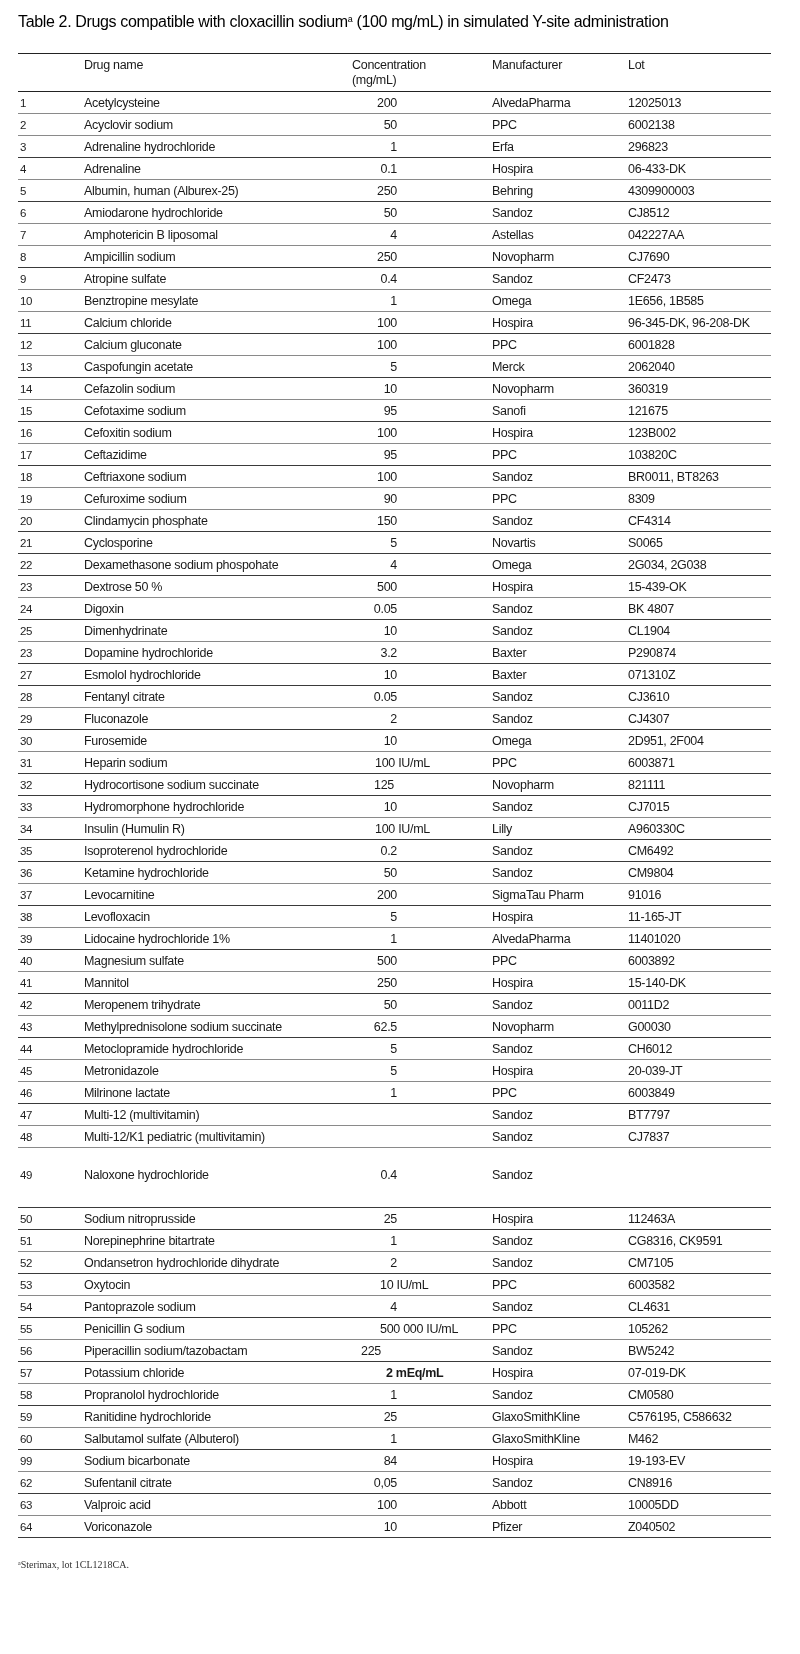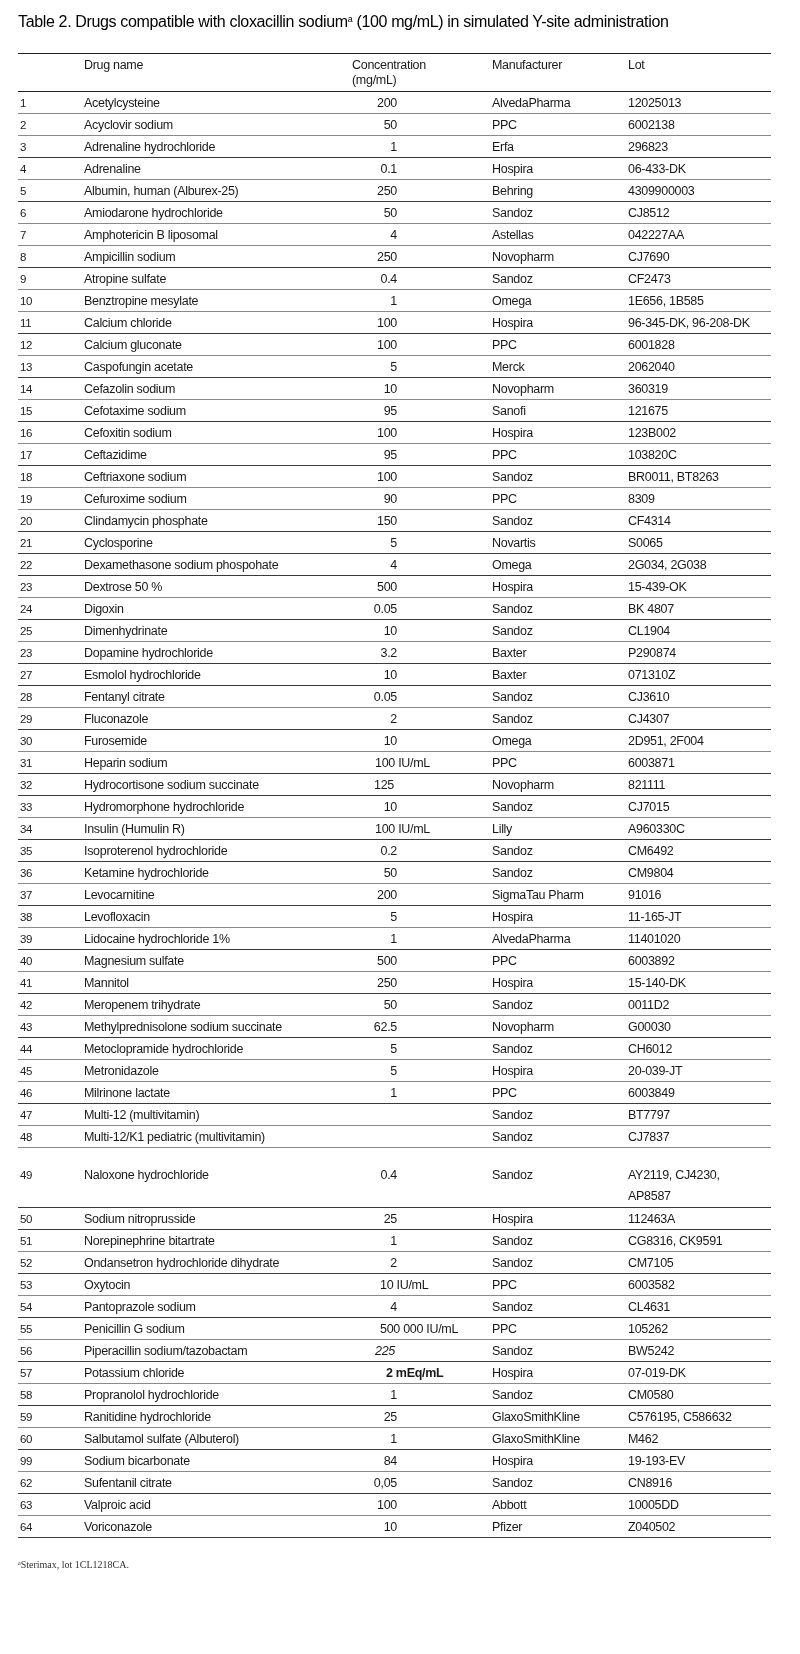--- a/index.html
+++ b/index.html
@@ -400,21 +400,20 @@
         <span class="c-name">Multi-12/K1 pediatric (multivitamin)</span>
         <span class="c-conc"></span>
         <span class="c-mfr">Sandoz</span>
         <span class="c-lot">CJ7837</span>
       </div>
       <div class="row tall dark">
         <span class="c-no">49</span>
         <span class="c-name">Naloxone hydrochloride</span>
         <span class="c-conc">0.4</span>
         <span class="c-mfr">Sandoz</span>
-        <span class="c-lot">AY2119, CJ4230, AP8587</span>
       </div>
       <div class="row dark">
         <span class="c-no">50</span>
         <span class="c-name">Sodium nitroprusside</span>
         <span class="c-conc">25</span>
         <span class="c-mfr">Hospira</span>
         <span class="c-lot">112463A</span>
       </div>
       <div class="row">
         <span class="c-no">51</span>
@@ -447,21 +446,21 @@
       <div class="row">
         <span class="c-no">55</span>
         <span class="c-name">Penicillin G sodium</span>
         <span class="c-conc wide">500 000 IU/mL</span>
         <span class="c-mfr">PPC</span>
         <span class="c-lot">105262</span>
       </div>
       <div class="row dark">
         <span class="c-no">56</span>
         <span class="c-name">Piperacillin sodium/tazobactam</span>
-        <span class="c-conc unit" style="left: 357px; font-style: italic;">225</span>
+        <span class="c-conc unit" style="left: 343px;">225</span>
         <span class="c-mfr">Sandoz</span>
         <span class="c-lot">BW5242</span>
       </div>
       <div class="row">
         <span class="c-no">57</span>
         <span class="c-name">Potassium chloride</span>
         <span class="c-conc" style="left: 368px; width: auto; text-align: left; font-weight: bold;">2 mEq/mL</span>
         <span class="c-mfr">Hospira</span>
         <span class="c-lot">07-019-DK</span>
       </div>

